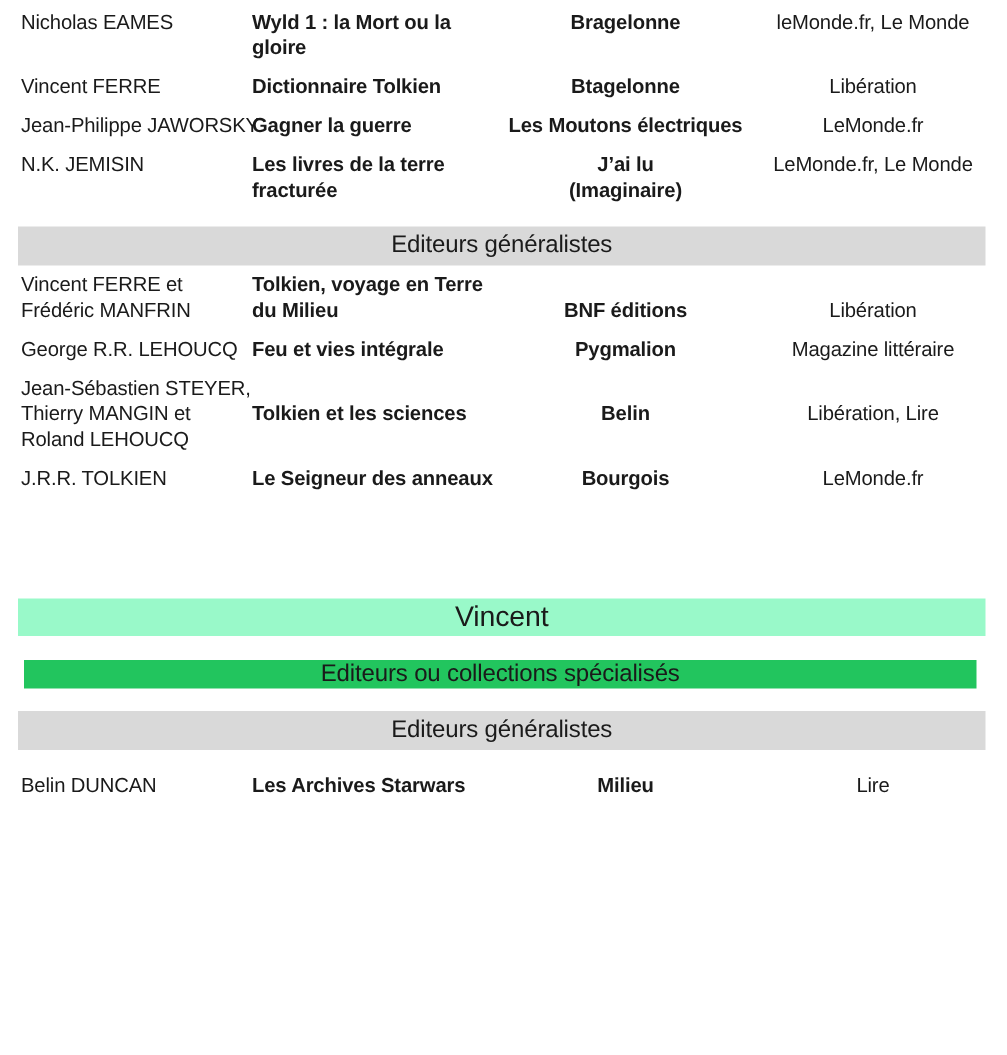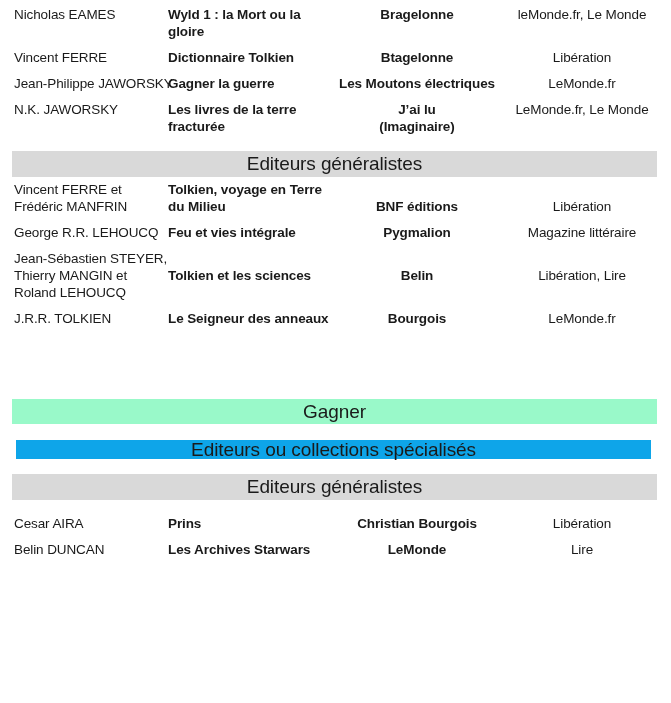--- a/index.html
+++ b/index.html
@@ -40,21 +40,21 @@
 
   .valign-bottom .cell { vertical-align: bottom; margin-left: 20px; }
   .valign-middle .cell { vertical-align: middle; }
   .trow.small .cell { font-size: 12.3px; line-height: 16px; }
 
   
   .band {
     margin-left: 12px;
     margin-right: 14px;
     text-align: center;
-    font-size: 19px;
+    font-size: 16px;
     line-height: 17px;
   }
   .band-gray  { padding: 4px 0 5px; }
   .band-green {
     margin-top: 63px;
     font-size: 19px;
     line-height: 23px;
     padding: 1px 0;
   }
   .band-blue  {
@@ -88,21 +88,21 @@
       <div class="cell c-publisher">Btagelonne</div>
       <div class="cell c-press">Libération</div>
     </div>
     <div class="trow">
       <div class="cell c-author">Jean-Philippe JAWORSKY</div>
       <div class="cell c-title">Gagner la guerre</div>
       <div class="cell c-publisher">Les Moutons électriques</div>
       <div class="cell c-press">LeMonde.fr</div>
     </div>
     <div class="trow">
-      <div class="cell c-author">N.K. JAWORSKY</div>
+      <div class="cell c-author">N.K. JEMISIN</div>
       <div class="cell c-title">Les livres de la terre
 fracturée</div>
       <div class="cell c-publisher">J’ai lu
 (Imaginaire)</div>
       <div class="cell c-press">LeMonde.fr, Le Monde</div>
     </div>
   </div>
 
   <div class="band band-gray band-gray-1" style="background-color: rgb(217, 217, 217);">Editeurs généralistes</div>
 
@@ -130,34 +130,28 @@
       <div class="cell c-press">Libération, Lire</div>
     </div>
     <div class="trow">
       <div class="cell c-author">J.R.R. TOLKIEN</div>
       <div class="cell c-title">Le Seigneur des anneaux</div>
       <div class="cell c-publisher">Bourgois</div>
       <div class="cell c-press">LeMonde.fr</div>
     </div>
   </div>
 
-  <div class="band band-green" style="background-color: rgb(153, 249, 201);">Gagner</div>
+  <div class="band band-green" style="background-color: rgb(153, 249, 201);">Vincent</div>
 
-  <div class="band band-blue" style="background-color: #0ea5e9;">Editeurs ou collections spécialisés</div>
+  <div class="band band-blue" style="background-color: #22c55e;">Editeurs ou collections spécialisés</div>
 
   <div class="band band-gray band-gray-2" style="background-color: rgb(217, 217, 217);">Editeurs généralistes</div>
 
   <div class="btable bottom-table">
     <div class="trow">
-      <div class="cell c-author">Cesar AIRA</div>
-      <div class="cell c-title">Prins</div>
-      <div class="cell c-publisher">Christian Bourgois</div>
-      <div class="cell c-press">Libération</div>
-    </div>
-    <div class="trow">
       <div class="cell c-author">Belin DUNCAN</div>
       <div class="cell c-title">Les Archives Starwars</div>
-      <div class="cell c-publisher">LeMonde</div>
+      <div class="cell c-publisher">Milieu</div>
       <div class="cell c-press">Lire</div>
     </div>
   </div>
 
 </div>
 
 </body></html>

